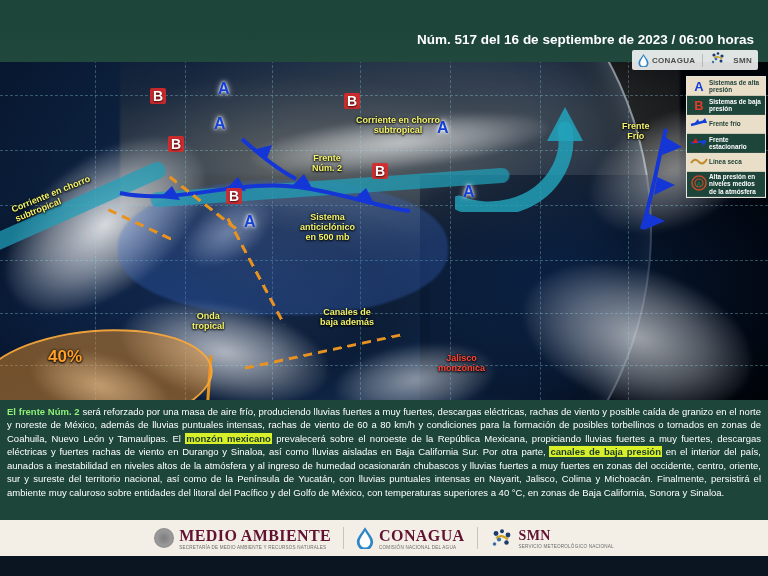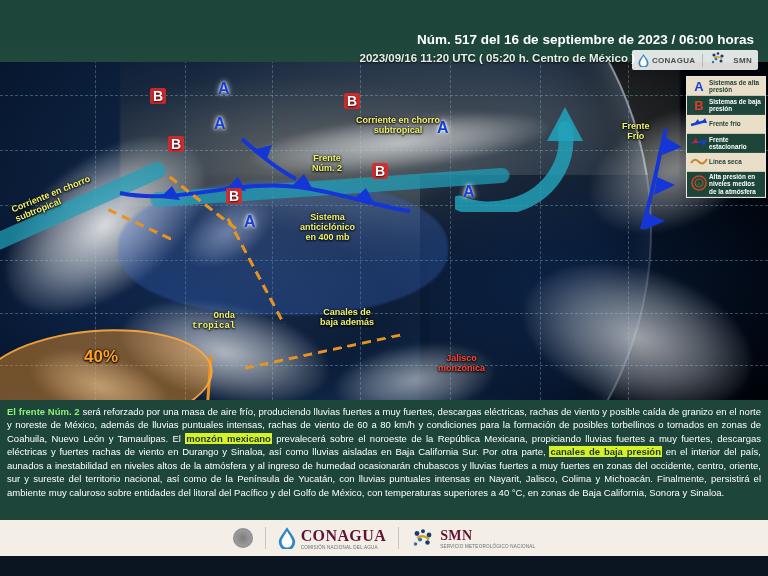--- a/index.html
+++ b/index.html
@@ -115,21 +115,21 @@
   .pm-b { color:#ffffff; background:rgba(220,40,40,.90); }
   .pm-a { color:#1540d8; font-size:16px; text-shadow:0 0 3px #fff,0 0 6px #fff; }
 
   
   .lbl {
     position:absolute; font-size:9px; font-weight:bold; line-height:1.12;
     color:#f2f26a; text-shadow:0 1px 2px #000,0 0 3px #000; white-space:pre-line;
   }
   .lbl-orange { color:#ffa028; }
   .lbl-red    { color:#ff4433; }
-  .lbl-big40  { color:#ffa028; font-size:17px;margin-left:36px; }
+  .lbl-big40  { color:#ffa028; font-size:17px; }
   .lbl-rot {
     transform:rotate(-22deg); transform-origin:left top;
   }
 
   
   .jet {
     position:absolute; background:rgba(30,160,185,.72);
     border-radius:8px; filter:blur(.4px);
   }
 
@@ -290,26 +290,26 @@
     <div class="pm pm-a" style="left:241px; top:158px;">A</div>
 
     <div class="lbl lbl-rot" style="left:10px; top:150px;">Corriente en chorro
 subtropical</div>
     <div class="lbl" style="left:356px; top:60px; text-align:center;">Corriente en chorro
 subtropical</div>
     <div class="lbl" style="left:312px; top:98px; text-align:center;">Frente
 Núm. 2</div>
     <div class="lbl" style="left:300px; top:157px; text-align:center;">Sistema
 anticiclónico
-en 400 mb</div>
+en 500 mb</div>
     <div class="lbl" style="left:622px; top:66px; text-align:center;">Frente
 Frío</div>
     <div class="lbl" style="left:320px; top:252px; text-align:center;">Canales de
 baja además</div>
-    <div class="lbl" style="left:192px; top:256px; text-align:right;font-family:Liberation Mono, monospace;">Onda
+    <div class="lbl" style="left:192px; top:256px; text-align:center;">Onda
 tropical</div>
     <div class="lbl lbl-big40" style="left:48px; top:292px;">40%</div>
     <div class="lbl lbl-red" style="left:438px; top:298px; text-align:center;">Jalisco
 monzónica</div>
   </div>
 
   <div class="legend">
     <div class="leg-row">
       <span class="leg-ico" style="color:#1540d8; font-size:13px;">A</span>
       <span class="leg-txt">Sistemas de
@@ -359,21 +359,20 @@
       </span>
       <span class="leg-txt">Alta presión en
 niveles medios
 de la atmósfera</span>
     </div>
   </div>
 
   <div class="hdr">
     <div class="hdr-sub">Núm. 517 del 16 de septiembre de 2023 / 06:00 horas</div>
   </div>
-  <div class="hdr-stamp">2023/09/16 11:20 UTC ( 05:20 h. Centro de México )</div>
   <div class="hdr-logos">
     <div class="lg">
       <span class="drop">
         <svg width="11" height="13" viewBox="0 0 11 13">
           <path d="M5.5 0 C 8 4, 10.5 6.5, 10.5 9 A 5 5 0 0 1 0.5 9 C 0.5 6.5, 3 4, 5.5 0 Z" fill="#2e86c7"></path>
           <path d="M5.5 2 C 7 5, 8.8 6.8, 8.8 9 A 3.3 3.3 0 0 1 2.2 9 C 2.2 6.8, 4 5, 5.5 2 Z" fill="#ffffff"></path>
         </svg>
       </span>
       <span class="lg-name">CONAGUA</span>
     </div>
@@ -394,20 +393,24 @@
     </div>
   </div>
 
   <div class="body">
     <p id="bulletin-par"><span class="hl-green">El frente Núm. 2</span><span> será reforzado por una masa de aire frío, produciendo lluvias fuertes a muy fuertes, descargas eléctricas, rachas de viento y posible caída de granizo en el norte y noreste de México, además de lluvias puntuales intensas, rachas de viento de 60 a 80 km/h y condiciones para la formación de posibles torbellinos o tornados en zonas de Coahuila, Nuevo León y Tamaulipas. El </span><span class="hl-yellow">monzón mexicano</span><span> prevalecerá sobre el noroeste de la República Mexicana, propiciando lluvias fuertes a muy fuertes, descargas eléctricas y fuertes rachas de viento en Durango y Sinaloa, así como lluvias aisladas en Baja California Sur. Por otra parte, </span><span class="hl-yellow">canales de baja presión</span><span> en el interior del país, aunados a inestabilidad en niveles altos de la atmósfera y al ingreso de humedad ocasionarán chubascos y lluvias fuertes a muy fuertes en zonas del occidente, centro, oriente, sur y sureste del territorio nacional, así como de la Península de Yucatán, con lluvias puntuales intensas en Nayarit, Jalisco, Colima y Michoacán. Finalmente, persistirá el ambiente muy caluroso sobre entidades del litoral del Pacífico y del Golfo de México, con temperaturas superiores a 40 °C, en zonas de Baja California, Sonora y Sinaloa.</span></p>
   </div>
 
   <div class="foot">
     <div class="f-lg">
       <span class="eagle"></span>
+      <span class="f-col">
+        <span class="f-name">MEDIO AMBIENTE</span>
+        <span class="f-sub">SECRETARÍA DE MEDIO AMBIENTE Y RECURSOS NATURALES</span>
+      </span>
     </div>
     <span class="f-sep"></span>
     <div class="f-lg">
       <span class="drop" style="width:18px;height:22px">
         <svg width="18" height="22" viewBox="0 0 11 13">
           <path d="M5.5 0 C 8 4, 10.5 6.5, 10.5 9 A 5 5 0 0 1 0.5 9 C 0.5 6.5, 3 4, 5.5 0 Z" fill="#2e86c7"></path>
           <path d="M5.5 2.2 C 7 5, 8.8 6.8, 8.8 9 A 3.3 3.3 0 0 1 2.2 9 C 2.2 6.8, 4 5, 5.5 2.2 Z" fill="#ffffff"></path>
         </svg>
       </span>
       <span class="f-col">

